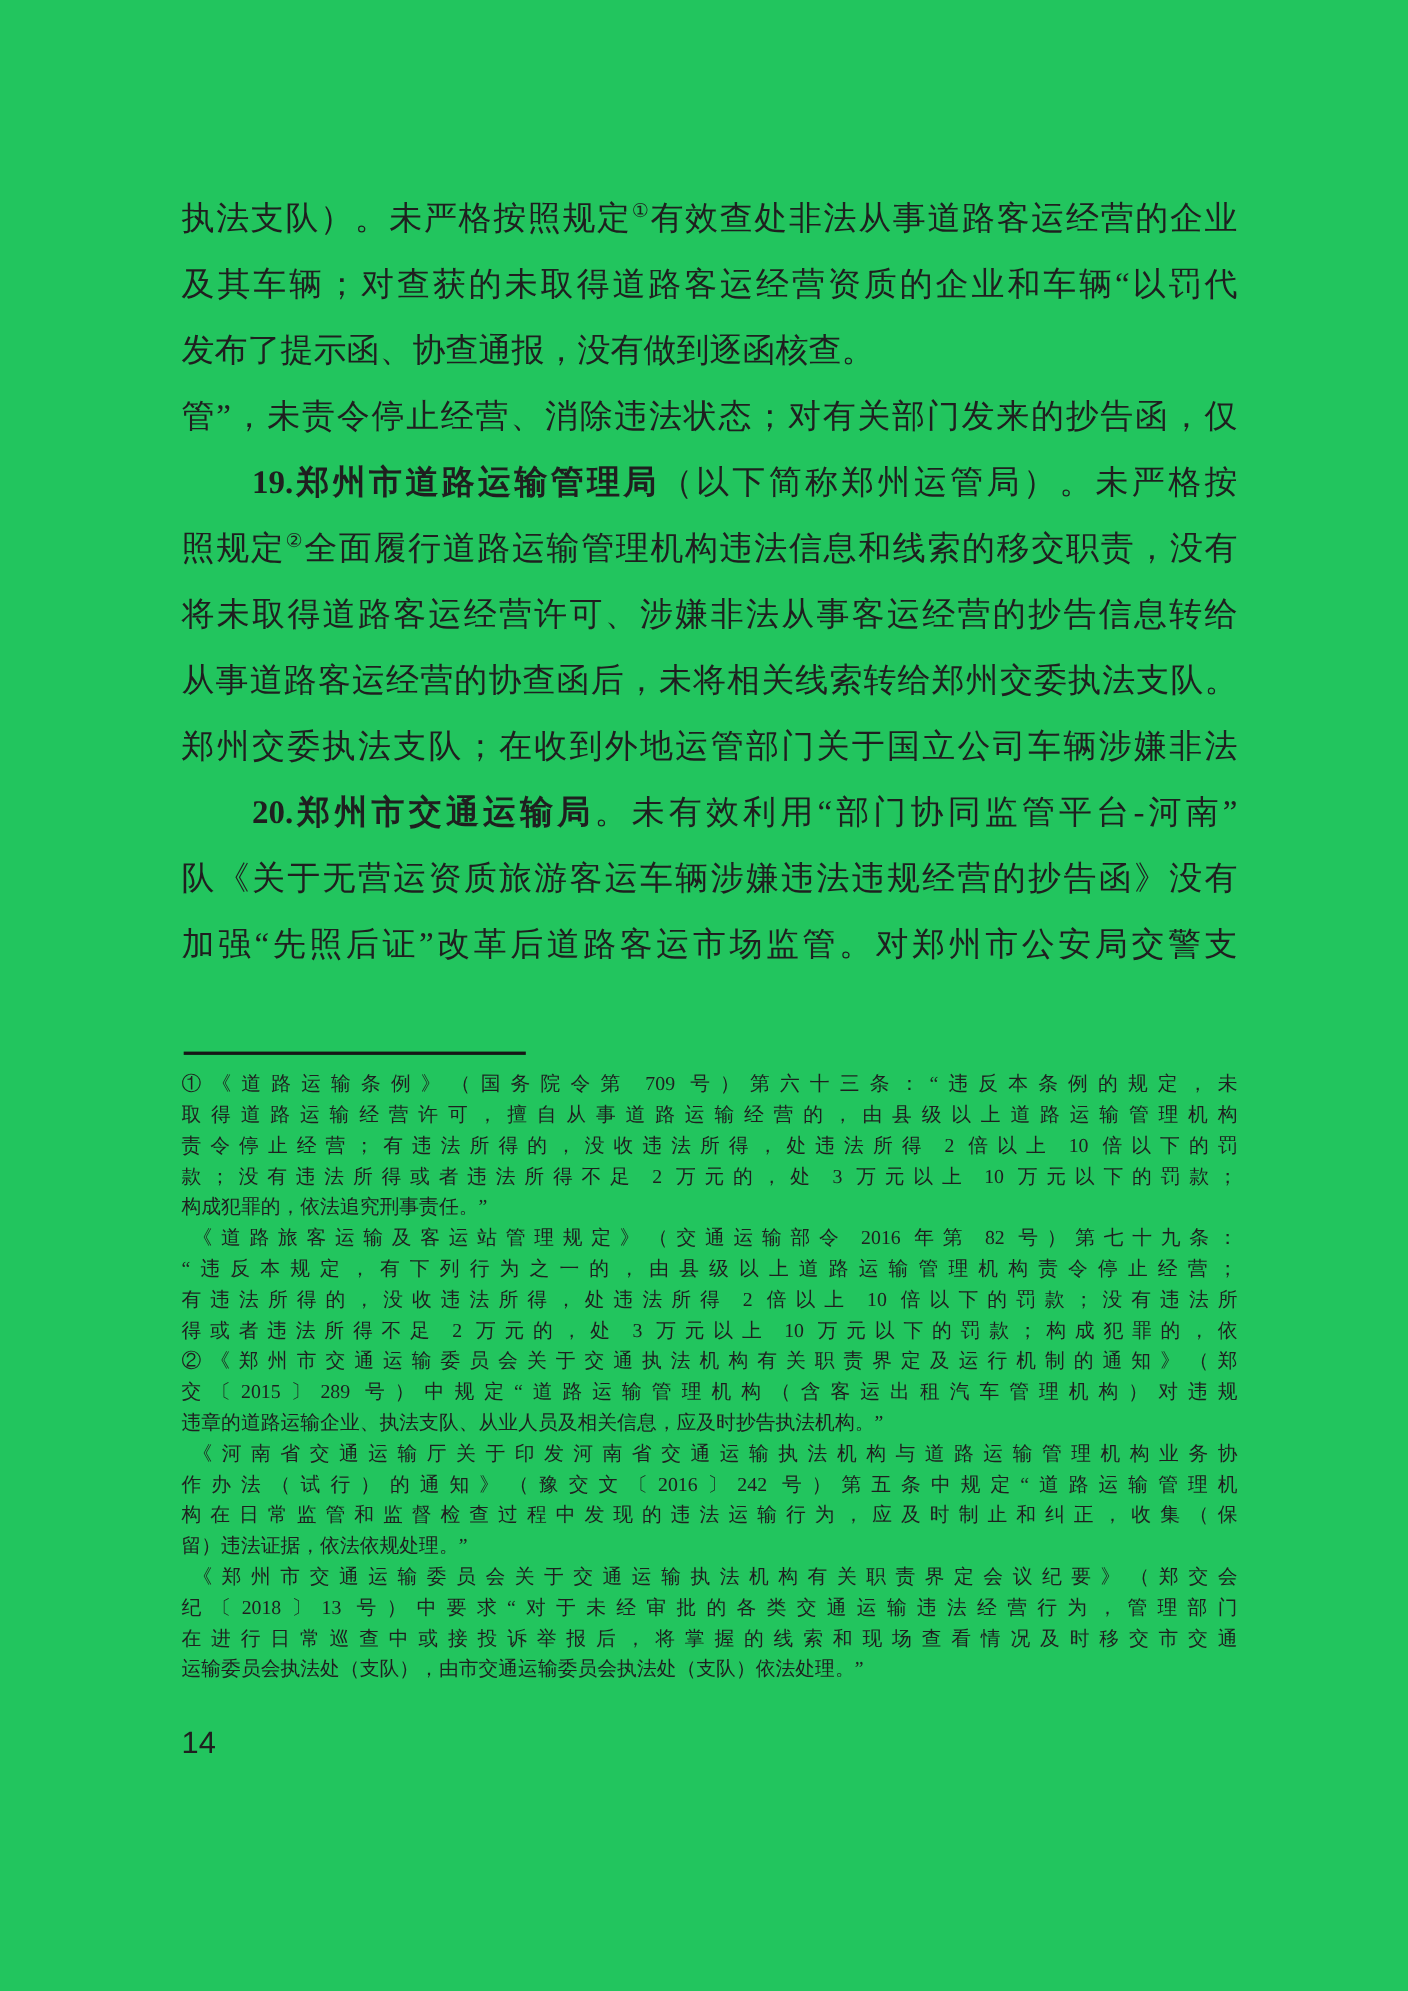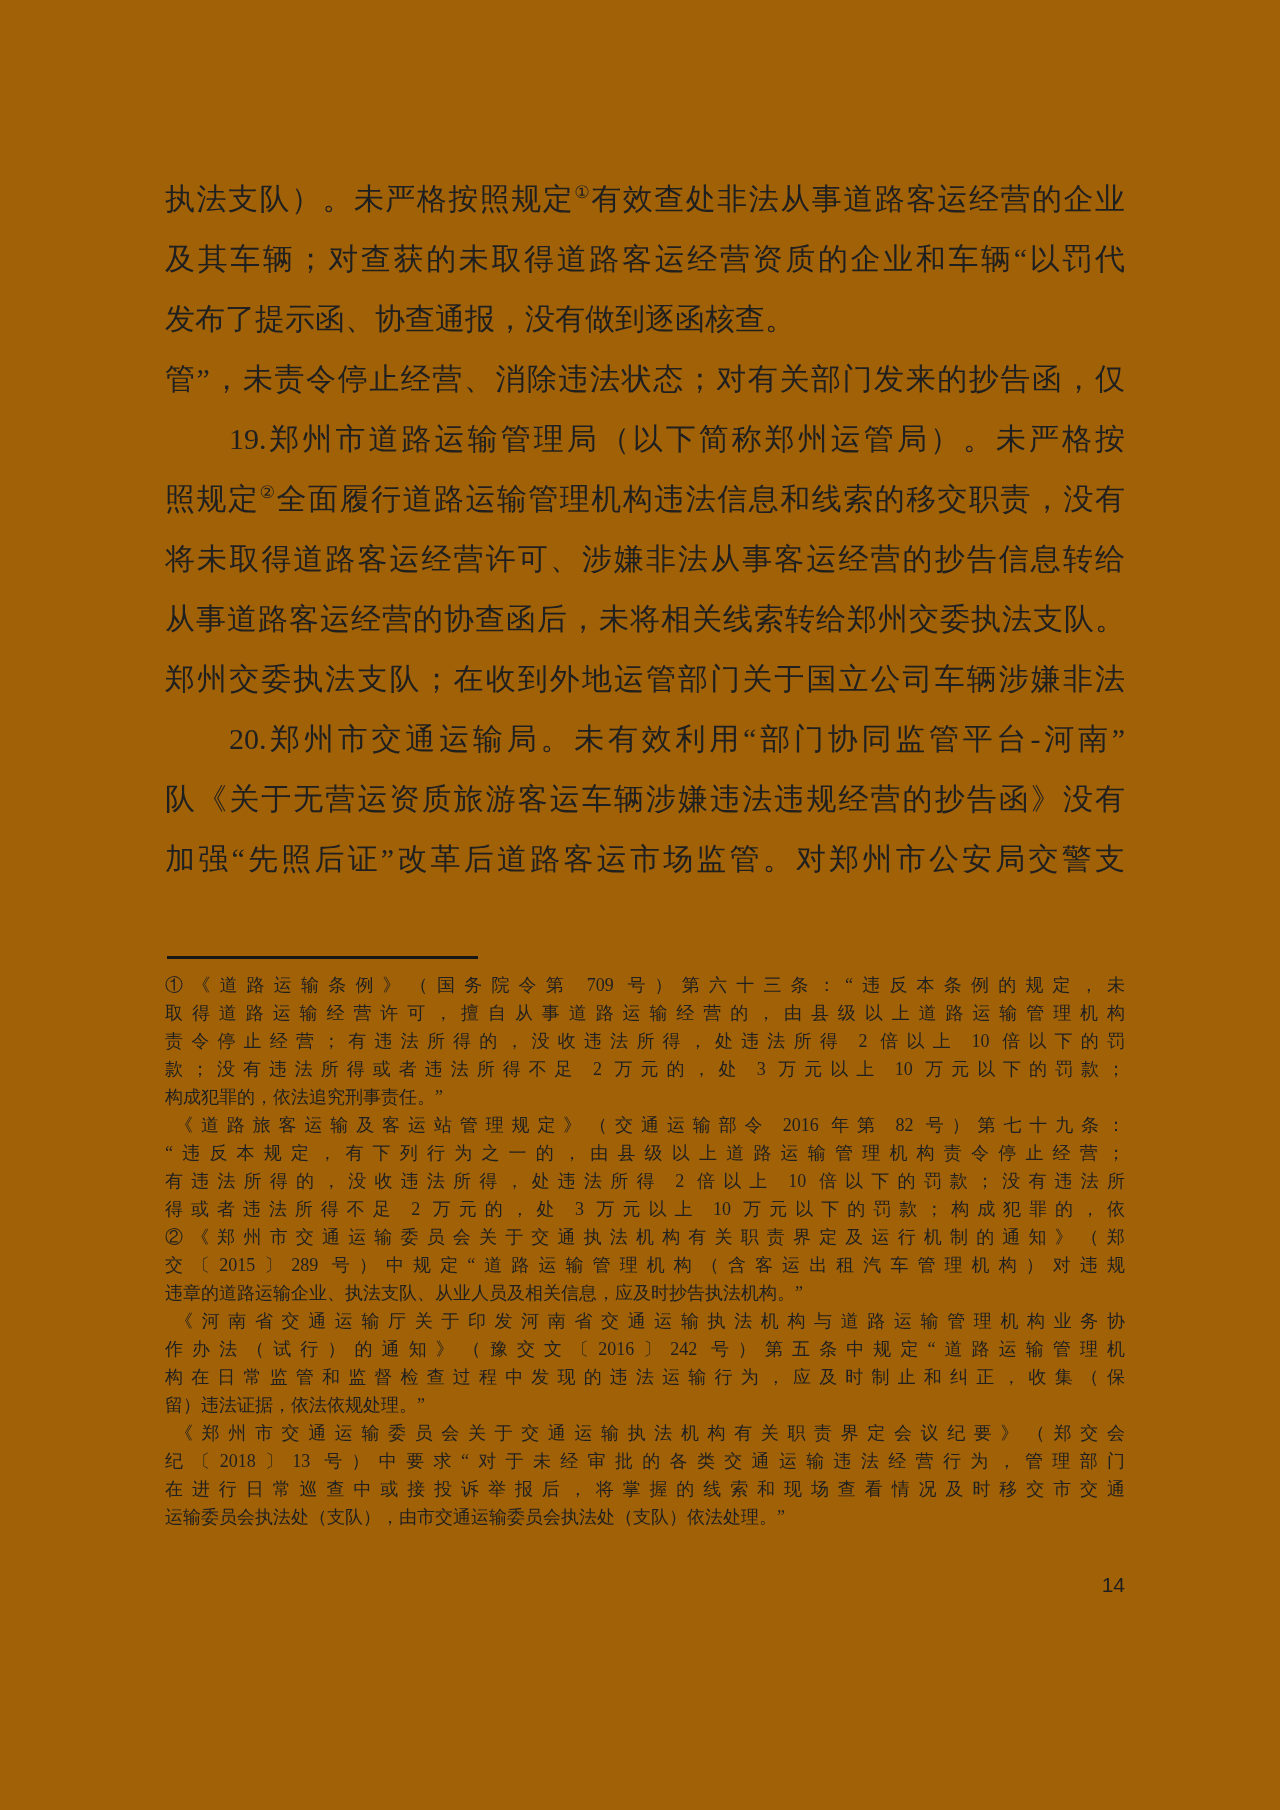--- a/index.html
+++ b/index.html
@@ -1,42 +1,42 @@
 <!DOCTYPE html>
 <html><head>
 <meta charset="utf-8">
 <style>
   * { margin:0; padding:0; box-sizing:border-box; }
   html, body { background:#ffffff; }
   .page {
     position:relative;
     width:1280px;
     height:1810px;
-    background:#a16207;
+    background:#22c55e;
     font-family:"Liberation Serif","DejaVu Serif",serif;
     color:#1f1f1f;
     overflow:hidden;
   }
   .doc-body {
     position:absolute;
     left:165px;
     top:169px;
     width:960px;
     font-size:30px;
     line-height:60px;
   }
   .line {
     text-align:justify;
     text-align-last:justify;
   }
   .line.short {
     text-align-last:left;
   }
   .line.ind { text-indent:64px; }
-  .lead { font-weight:400; }
+  .lead { font-weight:700; }
   sup.fnref {
     font-size:58%;
     vertical-align:super;
     line-height:0;
   }
   .fn-sep {
     position:absolute;
     left:167px;
     top:956px;
     width:311px;
@@ -55,22 +55,22 @@
     text-align:justify;
     text-align-last:justify;
   }
   .fline.short { text-align-last:left; }
   .fline.tindent { padding-left:10px; }
   .page-number {
     position:absolute;
     left:165px;
     top:1570px;
     width:960px;
-    text-align:right;
-    font-size:21px;
+    text-align:left;
+    font-size:28px;
     line-height:30px;
     font-family:"Liberation Sans","DejaVu Sans",sans-serif;
   }
 </style>
 </head>
 <body>
 
 <div class="page">
 
   <div class="doc-body">

